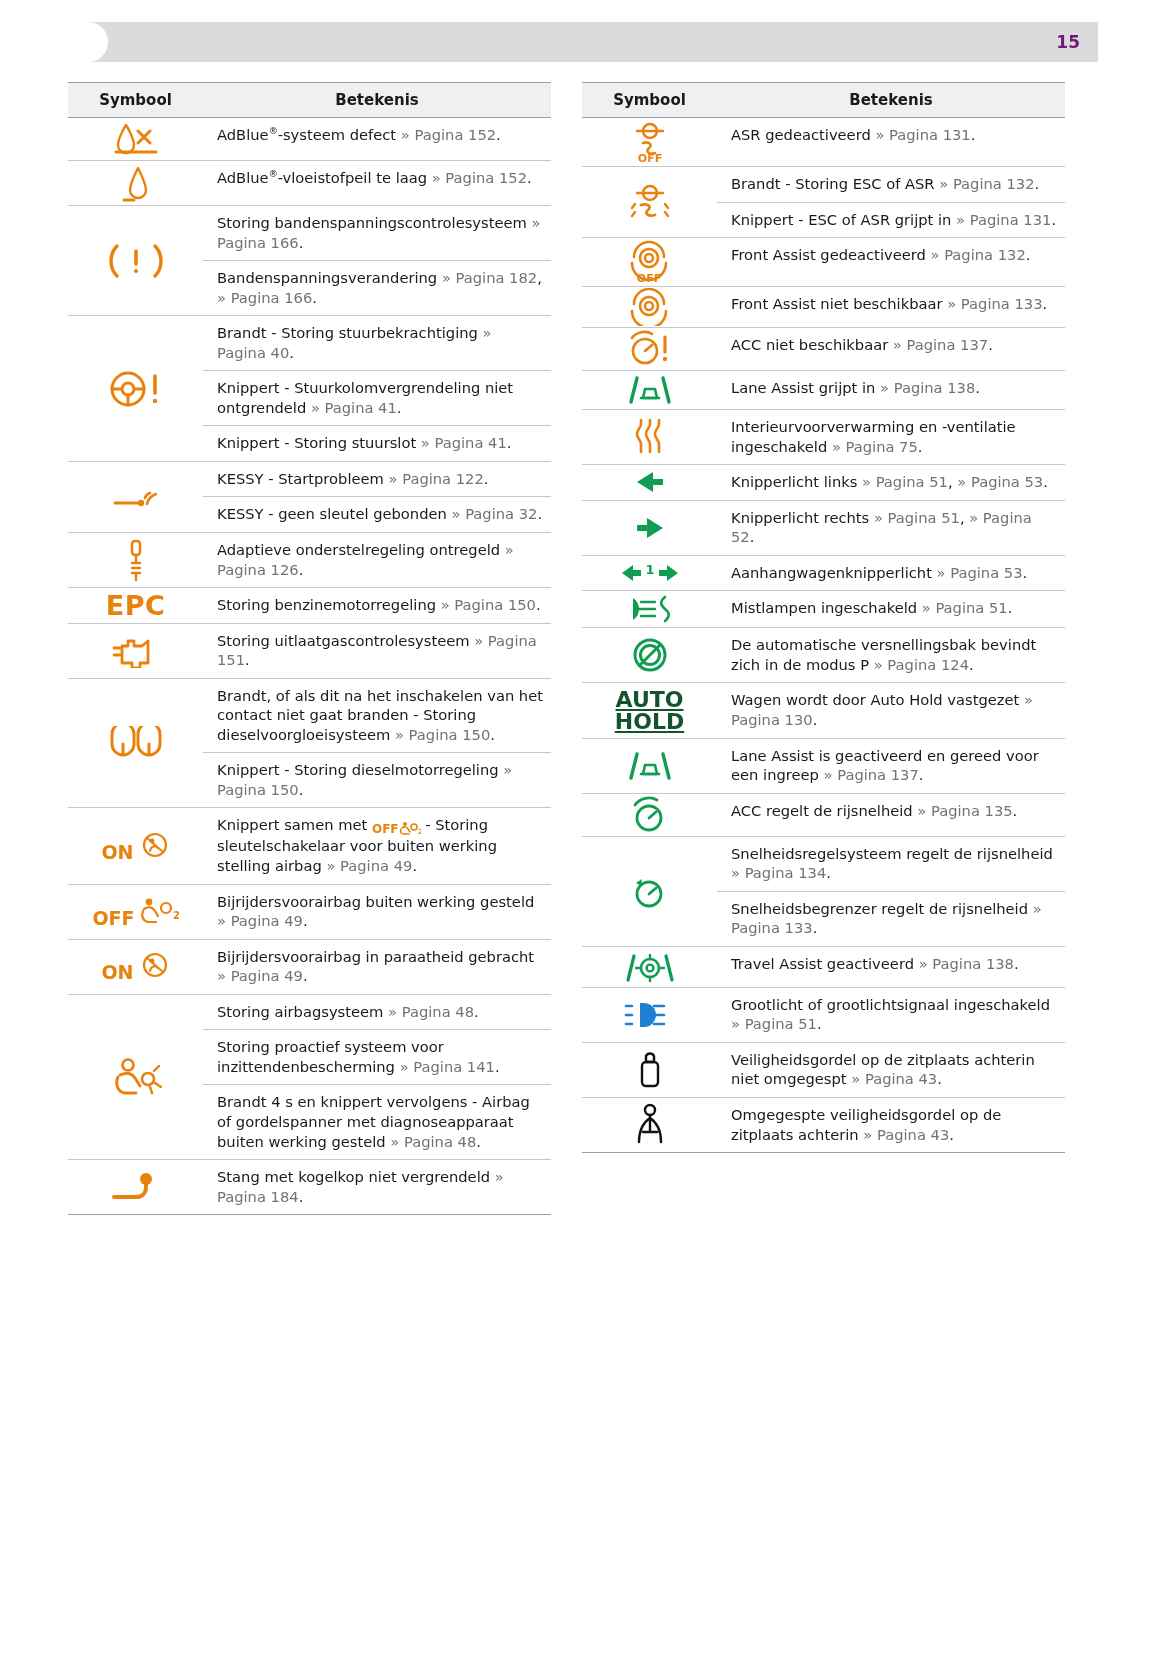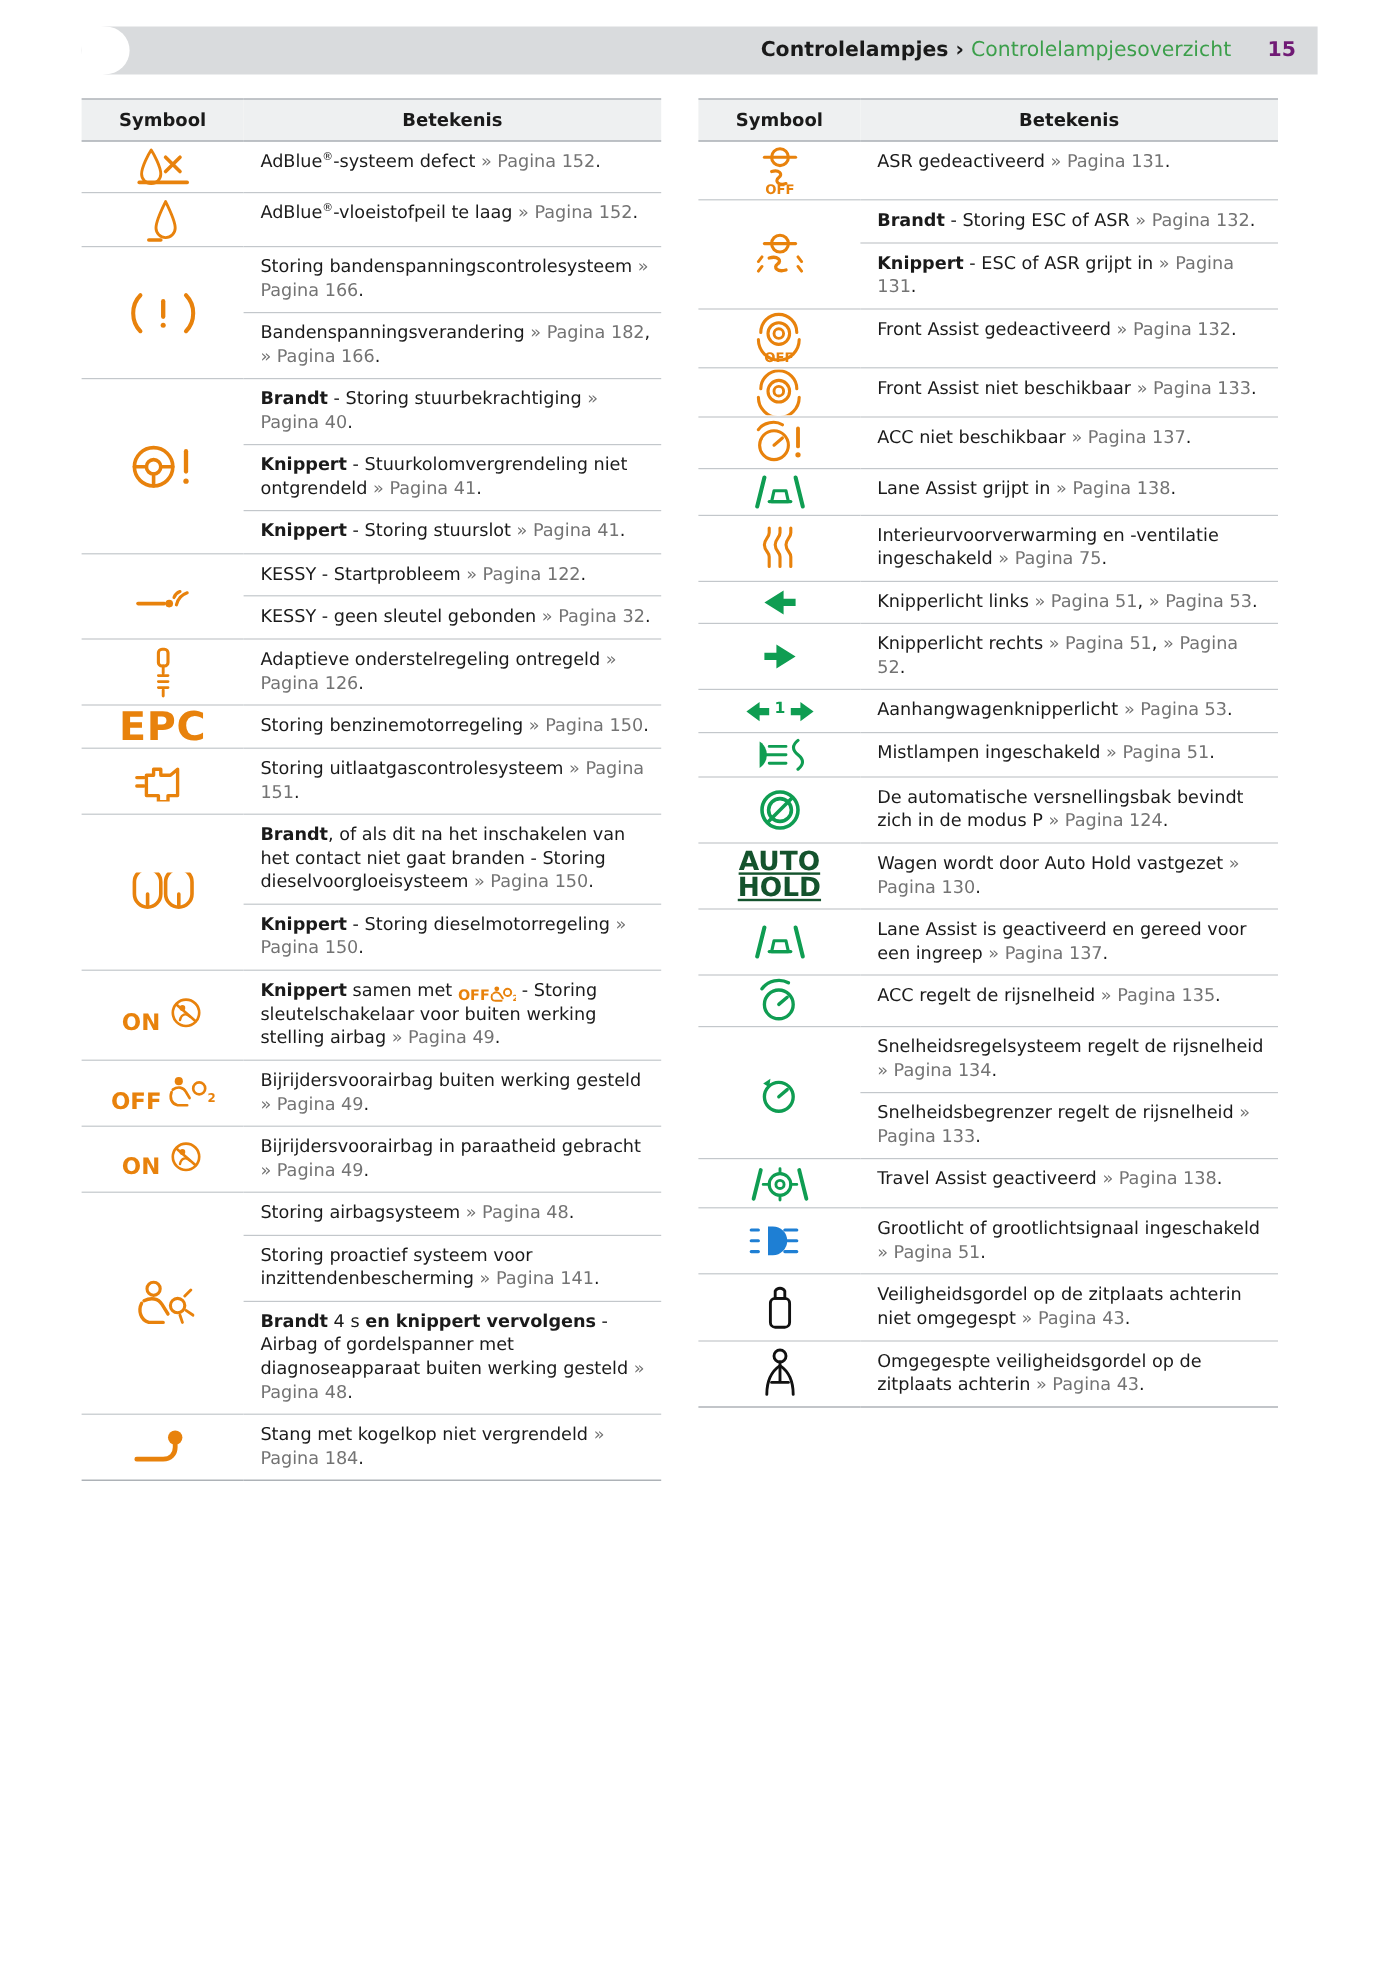--- a/index.html
+++ b/index.html
@@ -58,39 +58,34 @@
     width:135px; text-align:center; vertical-align:middle;
     border-bottom:1px solid #c3c7cb;
   }
   td.txt{
     padding:7px 6px 8px 14px; font-size:14.7px; line-height:1.33;
     vertical-align:top;
     border-bottom:1px solid #c3c7cb;
   }
   tr.last td{ border-bottom:1.5px solid #9aa0a6; }
   .g{ color:#737373; }
-  .b{ font-weight:bold;margin-top:41px; }
+  .b{ font-weight:normal;margin-top:41px; }
 
   
   .ic{ display:inline-block; vertical-align:middle; line-height:0; }
-  .epc{ font-size:33px; font-weight:bold; color:#e8820c; letter-spacing:0.5px; font-family:"DejaVu Sans",sans-serif;}
+  .epc{ font-size:27px; font-weight:bold; color:#e8820c; letter-spacing:0.5px; font-family:"DejaVu Sans",sans-serif;}
   .autohold{ font-size:22px; font-weight:bold; color:#14532d; letter-spacing:0px;text-decoration:underline; }
   .onoff{ font-size:19px; font-weight:bold; color:#e8820c; }
   .offsmall{ font-size:12px; font-weight:bold; color:#e8820c; }
 </style>
 </head>
 <body>
 
 <div class="header">
   <div class="header-bar"></div>
-  <div class="header-text">
-    <span>Controlelampjes</span>
-    <span class="sep">›</span>
-    <span class="green">Controlelampjesoverzicht</span>
-  </div>
   <div class="page-num">15</div>
 </div>
 
 <div class="col col-left">
   <table class="tbl">
     <thead>
       <tr>
         <th class="sym-h">Symbool</th>
         <th class="bet-h">Betekenis</th>
       </tr>

